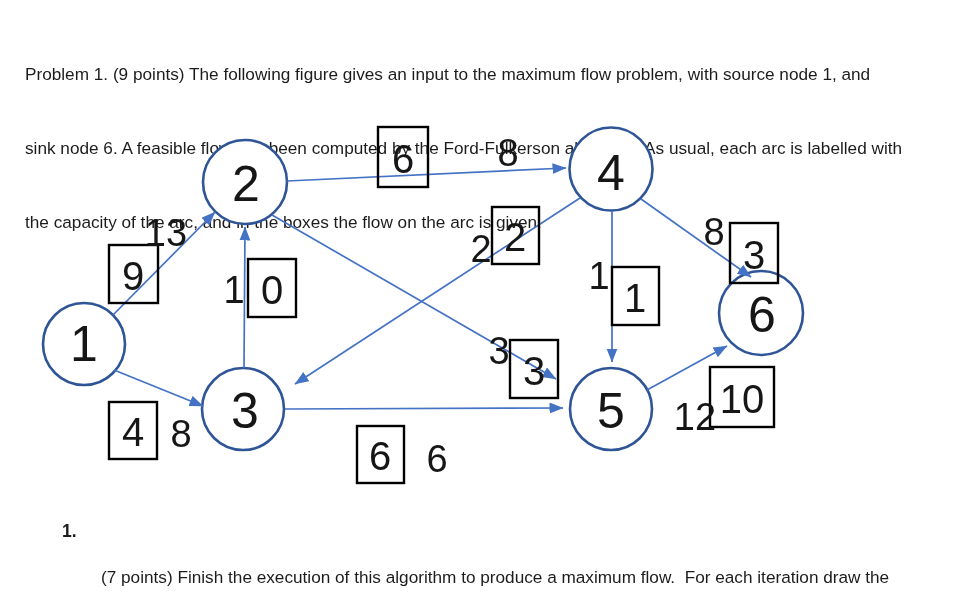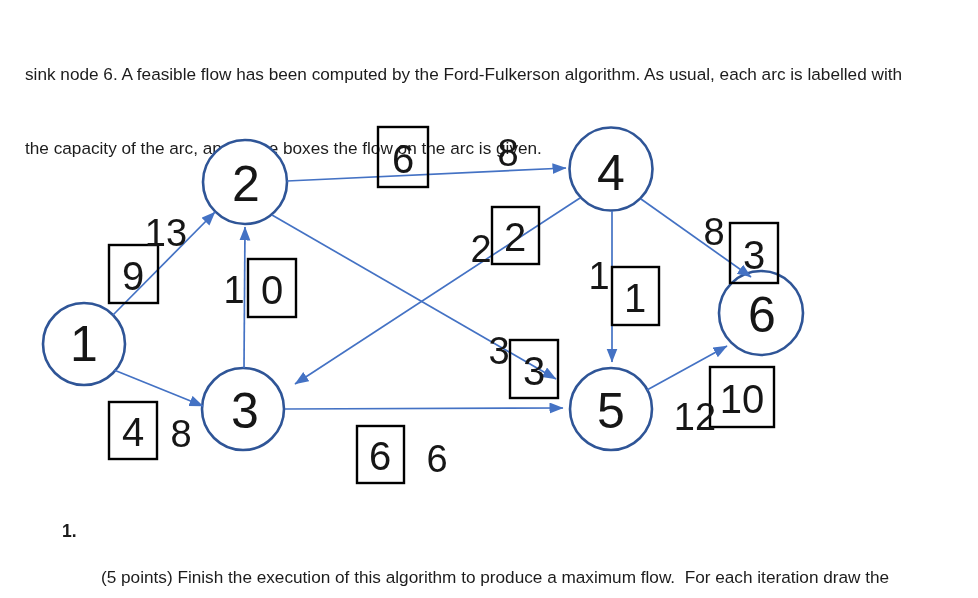--- a/index.html
+++ b/index.html
@@ -51,20 +51,21 @@
   .node-label { font-size: 50px; }
   .cap-label  { font-size: 38px; }
   .flow-label { font-size: 40px; }
 </style>
 </head>
 <body>
 
 <div id="page">
 
   <div id="problem-statement" class="para">
+    <div>Problem 1. (9 points) The following figure gives an input to the maximum flow problem, with source node 1, and</div>
     <div>sink node 6. A feasible flow has been computed by the Ford-Fulkerson algorithm. As usual, each arc is labelled with</div>
     <div>the capacity of the arc, and in the boxes the flow on the arc is given.</div>
   </div>
 
   <svg id="figure" width="978" height="598" viewBox="0 0 978 598">
     <defs>
       <marker id="ah" markerUnits="userSpaceOnUse" markerWidth="15" markerHeight="12" refX="13.5" refY="5.5" orient="auto">
         <path d="M0,0 L14,5.5 L0,11 Z" fill="#4472C4"></path>
       </marker>
     </defs>
@@ -123,18 +124,18 @@
     <text class="flow-label" x="515" y="237" text-anchor="middle" dominant-baseline="central">2</text>
     <text class="flow-label" x="534" y="371" text-anchor="middle" dominant-baseline="central">3</text>
     <text class="flow-label" x="635" y="298" text-anchor="middle" dominant-baseline="central">1</text>
     <text class="flow-label" x="754" y="255" text-anchor="middle" dominant-baseline="central">3</text>
     <text class="flow-label" x="742" y="399" text-anchor="middle" dominant-baseline="central">10</text>
     <text class="flow-label" x="380" y="456" text-anchor="middle" dominant-baseline="central">6</text>
   </svg>
 
   <div id="task-item-number">1.</div>
   <div id="task-item-text">
-    <div class="line1">(5 points) Finish the execution of this algorithm to produce a maximum flow.  For each iteration draw the</div>
+    <div class="line1">(7 points) Finish the execution of this algorithm to produce a maximum flow.  For each iteration draw the</div>
     
     
   </div>
 
 </div>
 
 </body></html>

